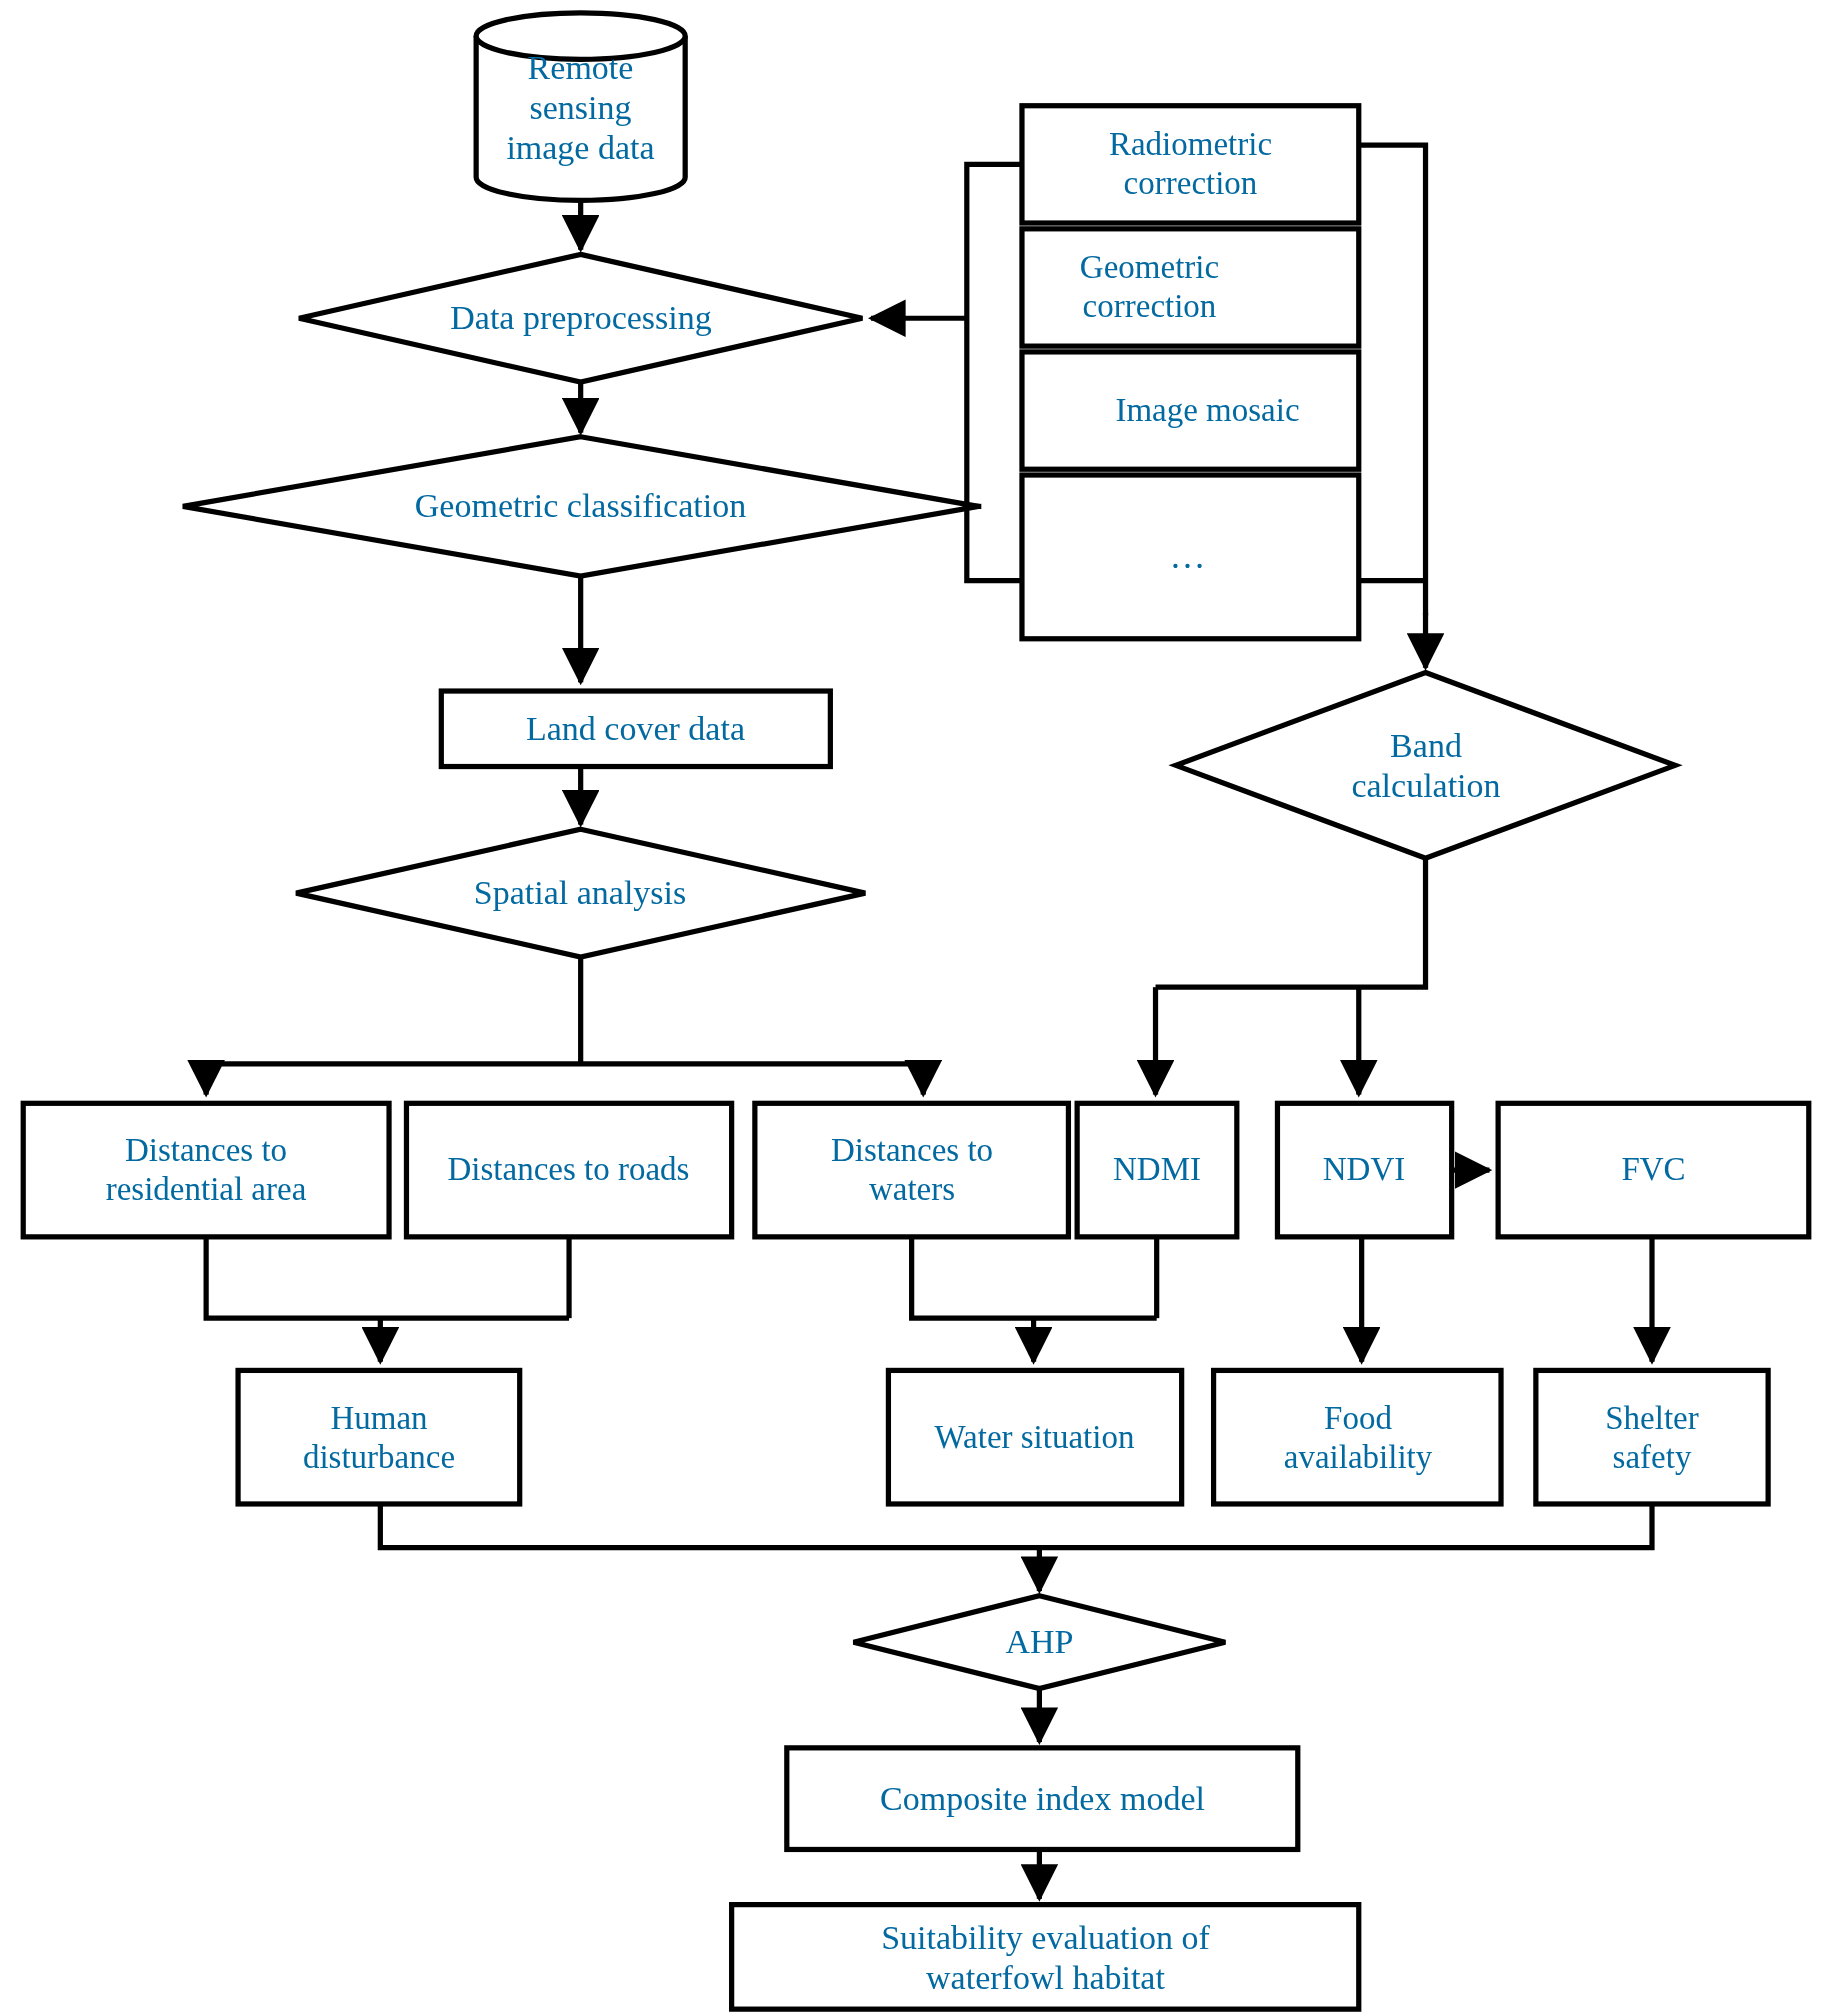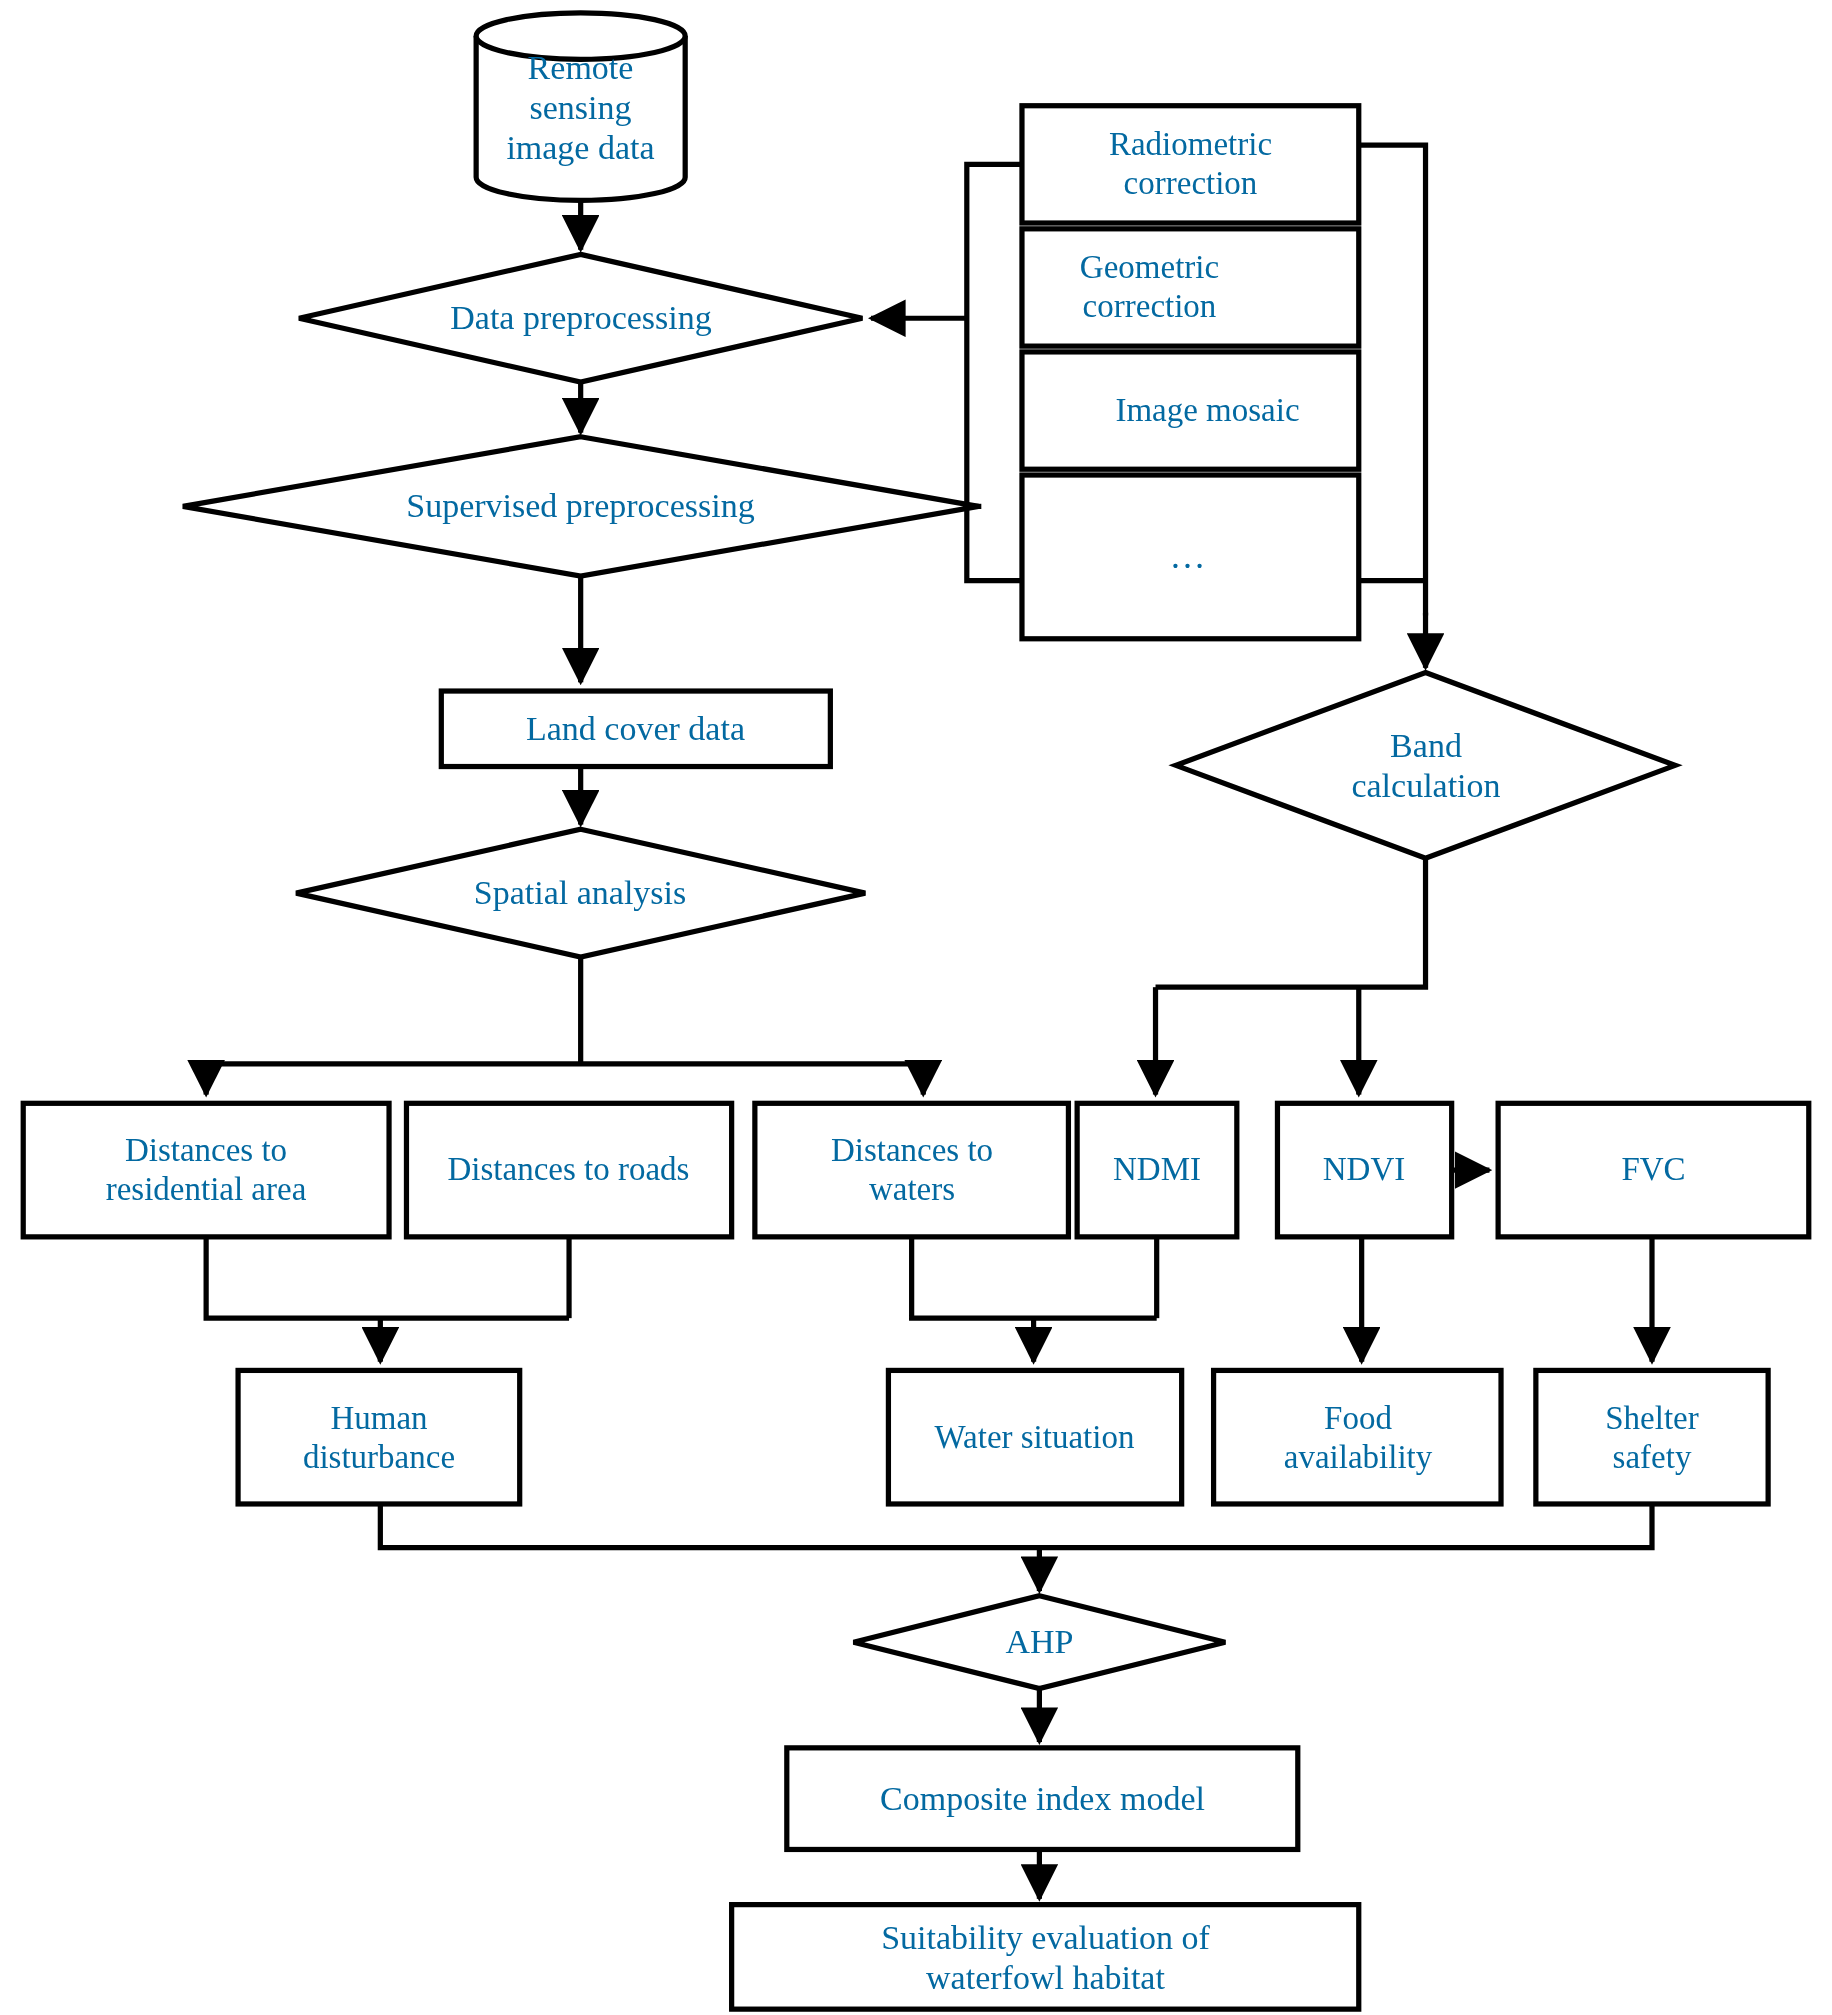--- a/index.html
+++ b/index.html
@@ -113,21 +113,21 @@
 
       <rect x="1260" y="3280" width="1080" height="180" fill="#fff" stroke="#000" stroke-width="9"></rect>
     </g>
   </svg>
 
   <div class="node-label lbl-xl" style="left:476px;top:44px;width:209px;height:128px;">Remote sensing
 image data</div>
 
   <div class="node-label lbl-xl" style="left:372px;top:289px;width:418px;height:58px;">Data preprocessing</div>
 
-  <div class="node-label lbl-xl" style="left:325px;top:477px;width:511px;height:58px;">Supervised preprocessing</div>
+  <div class="node-label lbl-xl" style="left:325px;top:477px;width:511px;height:58px;">Geometric classification</div>
 
   <div class="node-label lbl-lg" style="left:1025px;top:109px;width:331px;height:110px;border-radius:28px;">Radiometric
 correction</div>
 
   <div class="node-label lbl-lg" style="left:984px;top:232px;width:331px;height:110px;">Geometric
 correction</div>
 
   <div class="node-label lbl-lg" style="left:1042px;top:355px;width:331px;height:110px;">Image mosaic</div>
 
   <div class="node-label lbl-dots" style="left:1025px;top:487px;width:331px;height:139px;">…</div>

